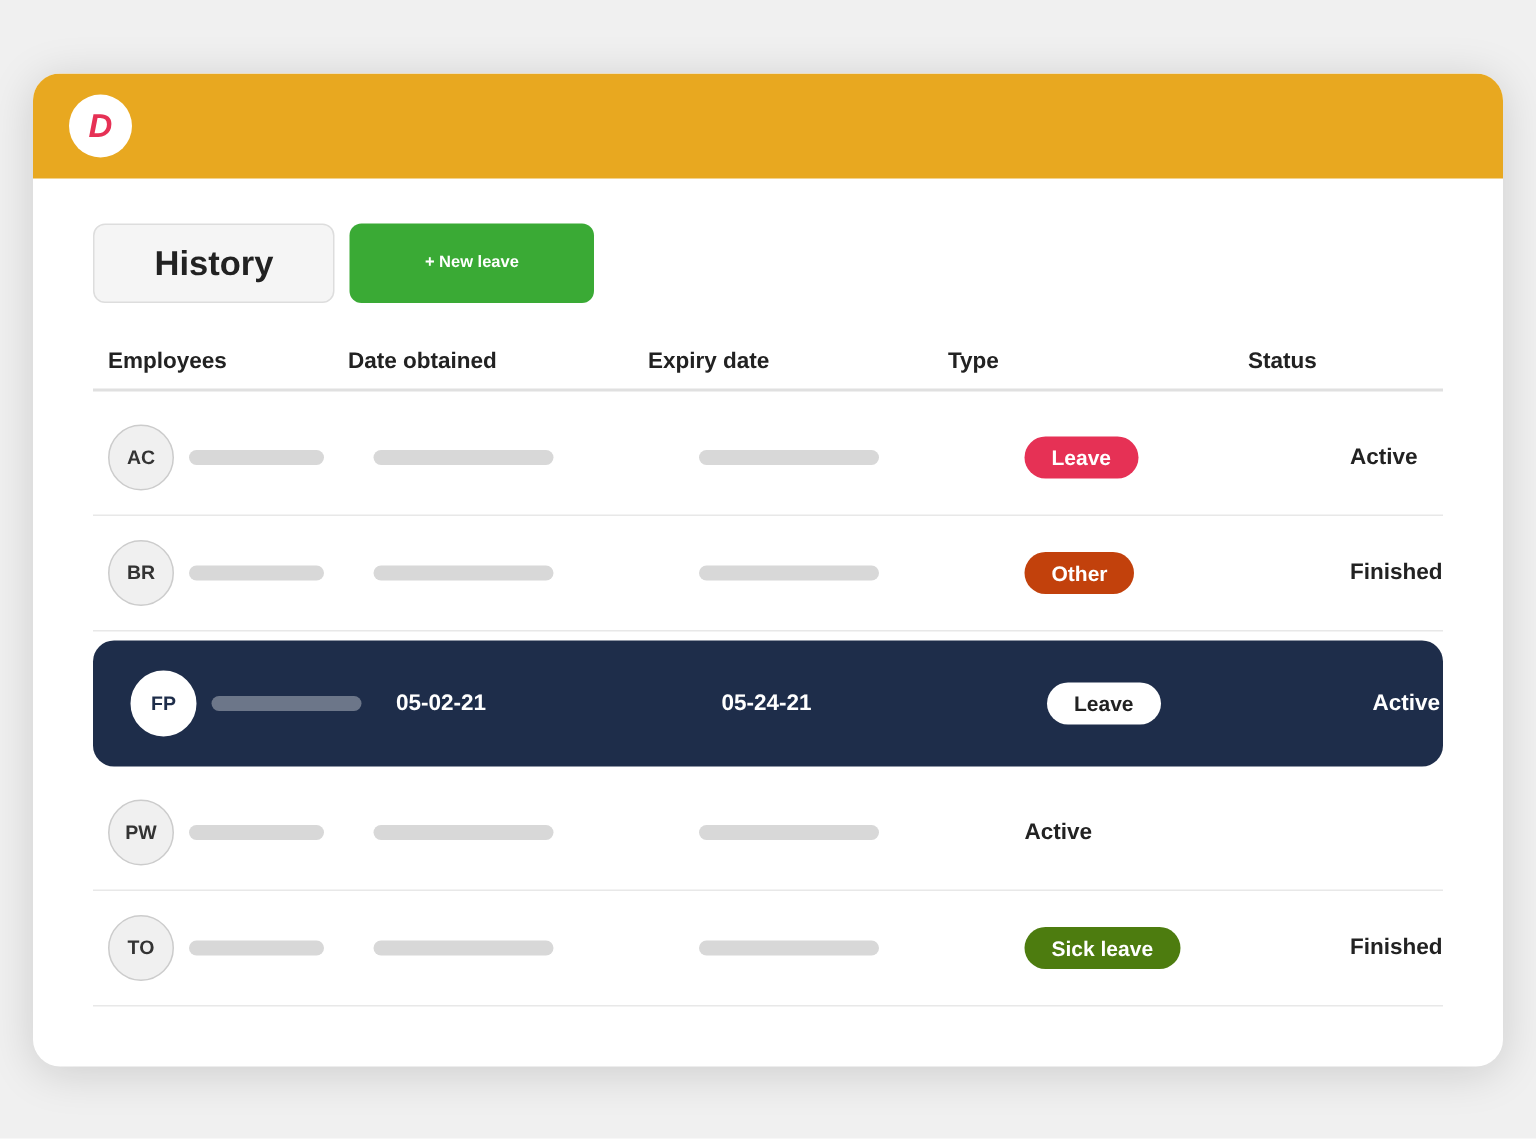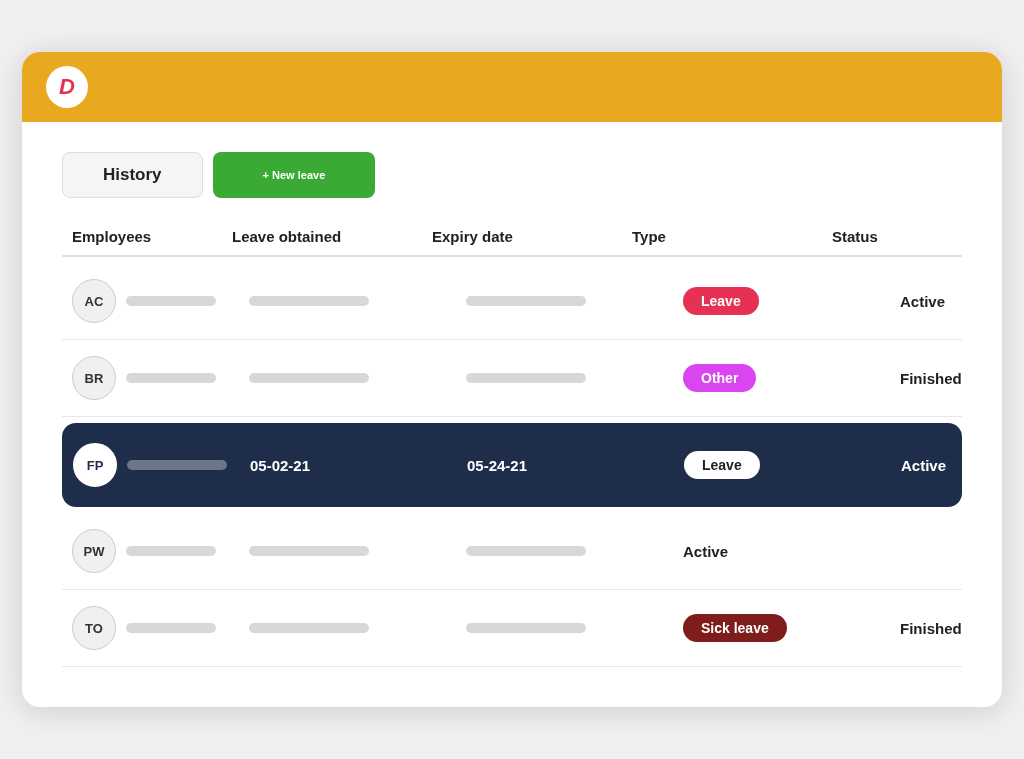--- a/index.html
+++ b/index.html
@@ -46,21 +46,21 @@
     .tab-row {
       display: flex;
       gap: 10px;
       margin-bottom: 30px;
     }
     .tab-history {
       background: #f5f5f5;
       border: 1.5px solid #ddd;
       border-radius: 8px;
       padding: 12px 40px;
-      font-size: 17px;
+      font-size: 23px;
       font-weight: 700;
       color: #222;
       cursor: pointer;
     }
     .tab-new-leave {
       background: #3aaa35;
       border: none;
       border-radius: 8px;
       padding: 12px 50px;
       font-size: 11px;
@@ -86,21 +86,21 @@
       padding: 16px 10px;
       border-bottom: 1px solid #e8e8e8;
       align-items: center;
       gap: 17px;
     }
     .table-row.selected {
       background: #1e2d4a;
       border-radius: 14px;
       border-bottom: none;
       margin: 6px 0;
-      padding: 20px 11px;
+      padding: 20px 25px;
     }
     .avatar {
       width: 44px;
       height: 44px;
       border-radius: 50%;
       background: #f0f0f0;
       border: 1.5px solid #ccc;
       display: flex;
       align-items: center;
       justify-content: center;
@@ -136,31 +136,31 @@
       padding: 6px 18px;
       border-radius: 20px;
       font-size: 14px;
       font-weight: 700;
       color: #fff;
     }
     .type-badge.leave-red {
       background: #E63155;
     }
     .type-badge.other-red {
-      background: #d946ef;
+      background: #c2410c;
     }
     .type-badge.leave-white {
       background: #fff;
       color: #222;
     }
     .type-badge.formation-red {
       background: #E63155;
     }
     .type-badge.sick-leave-red {
-      background: #7f1d1d;
+      background: #4d7c0f;
     }
     .status-text {
       font-size: 15px;
       font-weight: 600;
       color: #222;
     }
     .status-text.white {
       color: #fff;
     }
   </style>
@@ -177,21 +177,21 @@
 
   <div class="content-area">
 
     <div class="tab-row">
       <button class="tab-history">History</button>
       <button class="tab-new-leave">+ New leave</button>
     </div>
 
     <div class="table-header">
       <div class="col-header">Employees</div>
-      <div class="col-header">Leave obtained</div>
+      <div class="col-header">Date obtained</div>
       <div class="col-header">Expiry date</div>
       <div class="col-header">Type</div>
       <div class="col-header">Status</div>
     </div>
 
     <div id="table-body">
         <div class="table-row">
           <div class="employee-cell">
             <div class="avatar">AC</div>
             <div class="placeholder-bar" style="width: 90px;"></div>

